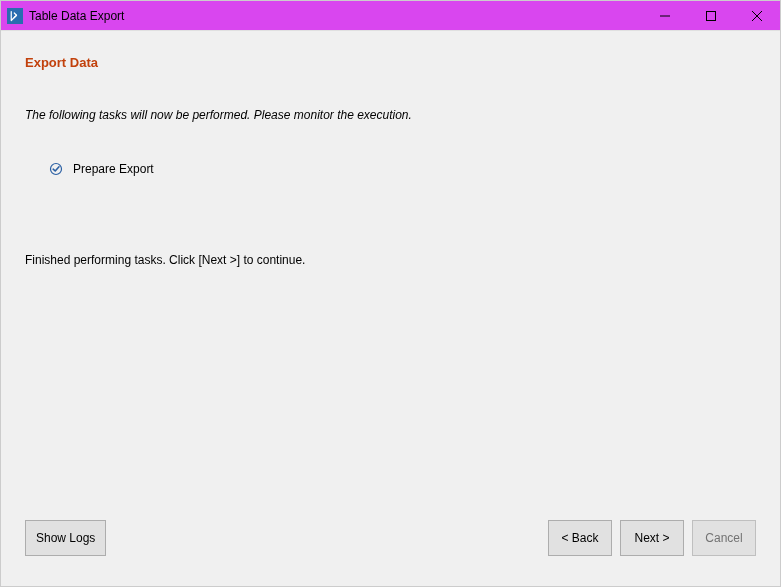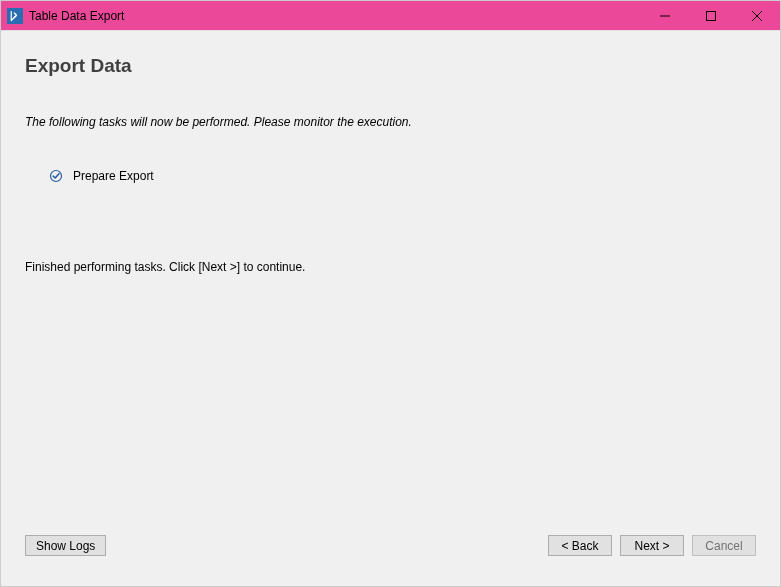--- a/index.html
+++ b/index.html
@@ -12,21 +12,21 @@
       width: 781px;
       height: 587px;
       background: #f0f0f0;
       display: flex;
       flex-direction: column;
       border: 1px solid #ccc;
       overflow: hidden;
     }
     .titlebar {
       height: 30px;
-      background: #ec4899;
+      background: #d946ef;
       display: flex;
       align-items: center;
       padding-left: 6px;
       border-bottom: 1px solid #e0e0e0;
     }
     .titlebar-icon {
       width: 16px;
       height: 16px;
       background: #2a6db0;
       display: flex;
@@ -62,23 +62,23 @@
       stroke-width: 1;
       fill: none;
     }
     .content {
       flex: 1;
       padding: 24px 24px 10px 24px;
       display: flex;
       flex-direction: column;
     }
     .heading {
-      font-size: 19px;
+      font-size: 13px;
       font-weight: bold;
-      color: #404040;
+      color: #c2410c;
       margin-bottom: 38px;
     }
     .description {
       font-size: 12px;
       color: #000;
       margin-bottom: 40px;
       font-style: italic;
     }
     .tasks {
       margin-left: 24px;
@@ -113,21 +113,21 @@
       display: flex;
       align-items: center;
       padding: 0 0 20px 0;
       gap: 8px;
     }
     .footer-spacer {
       flex: 1;
     }
     .btn {
       min-width: 64px;
-      height: 21px;
+      height: 36px;
       font-size: 12px;
       background: #e1e1e1;
       border: 1px solid #adadad;
       padding: 0 10px;
       cursor: pointer;
       display: flex;
       align-items: center;
       justify-content: center;
     }
     .btn.disabled {

